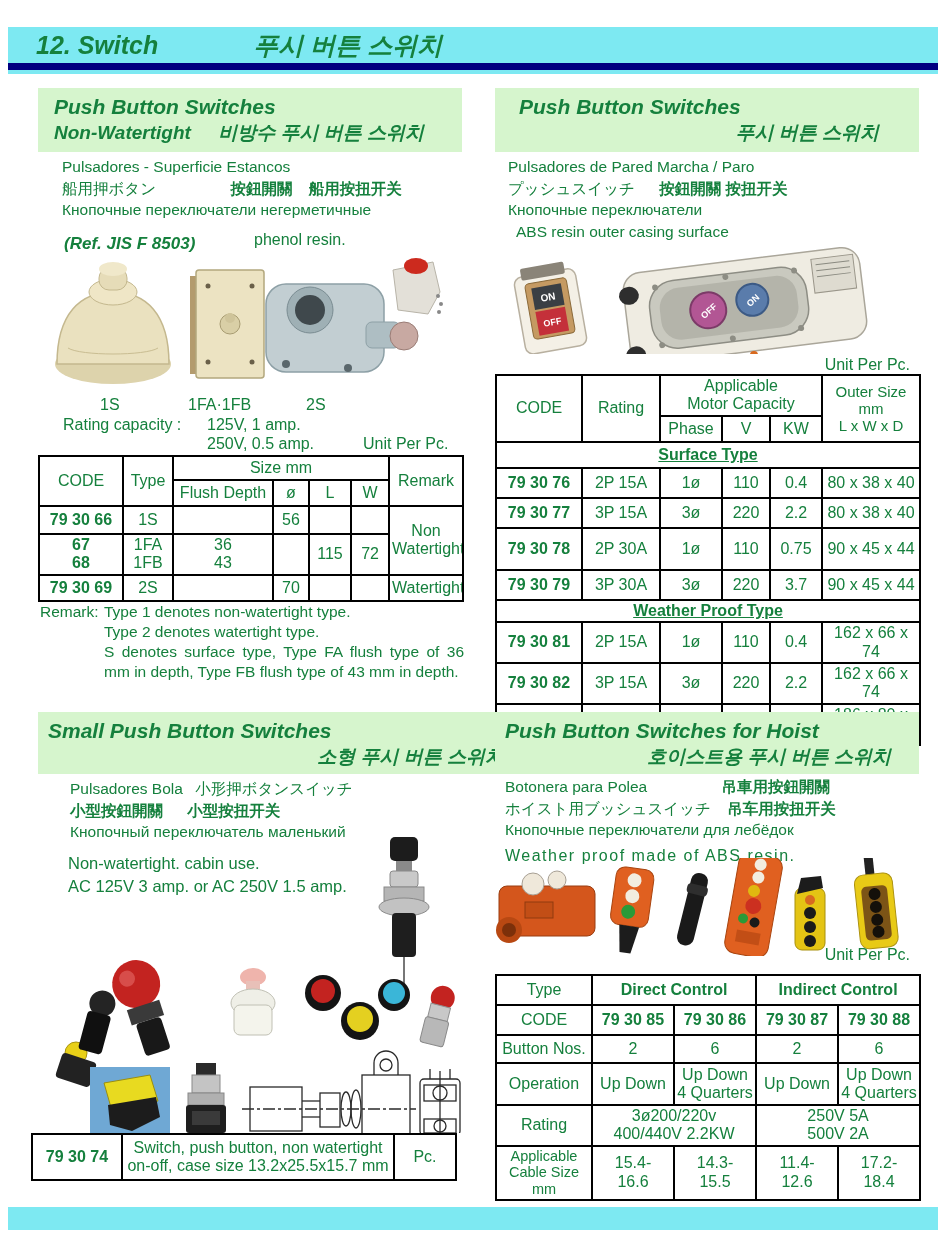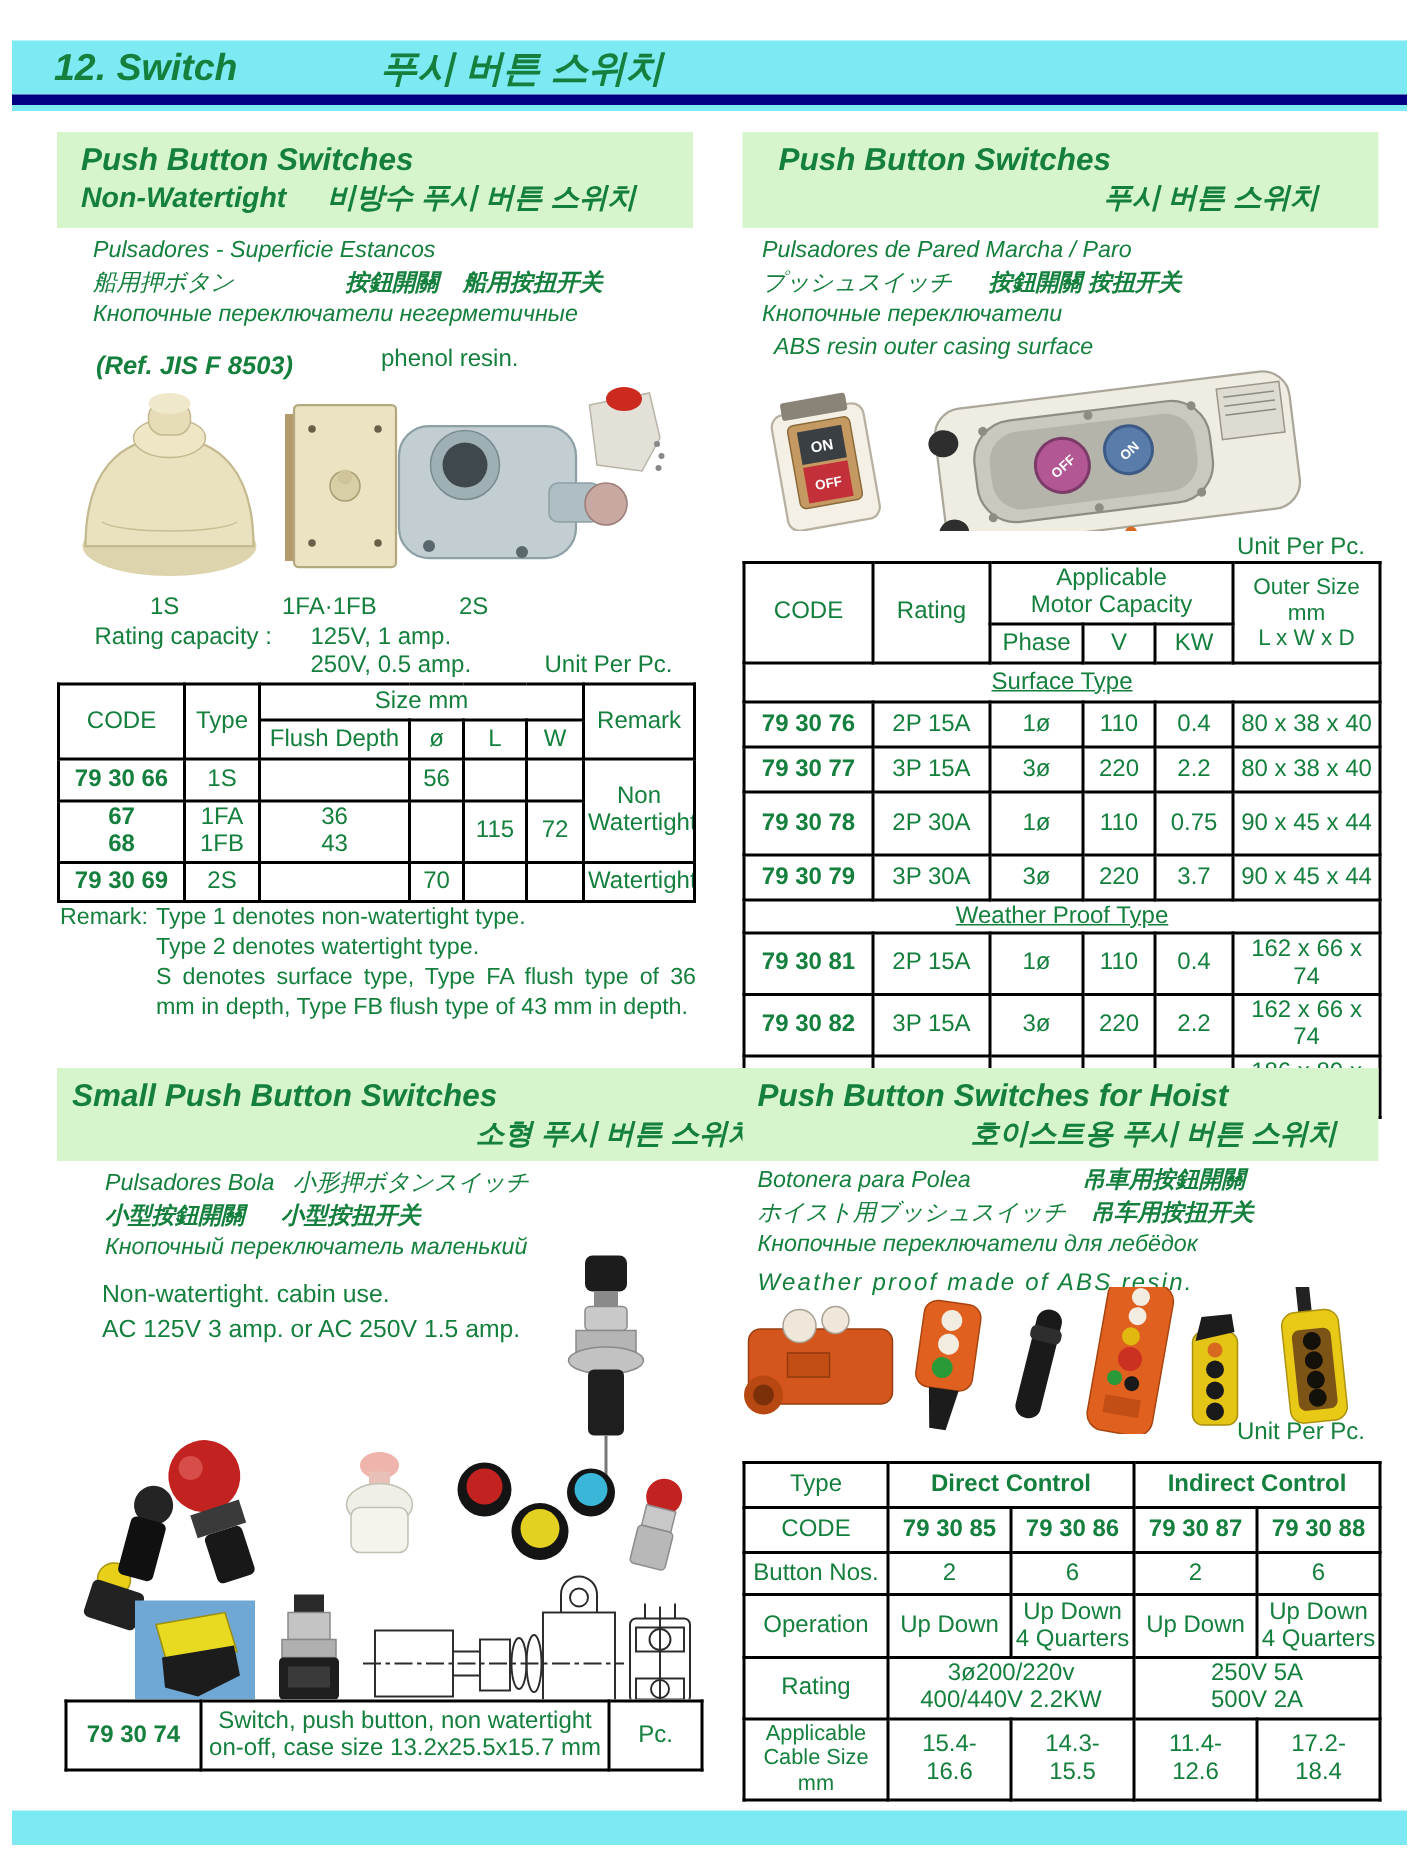--- a/index.html
+++ b/index.html
@@ -15,38 +15,38 @@
   .banner-strip{left:8px;top:70px;width:930px;height:4px;background:#7de9f2;}
   .bottom-strip{left:8px;top:1207px;width:930px;height:23px;background:#7de9f2;}
 
   
   .sec-hd{background:#d6f5cd;box-sizing:border-box;padding:5px 14px 0 16px;}
   .sec-hd .t1{font-style:italic;font-weight:bold;font-size:21px;line-height:27px;}
   .sec-hd .t2{font-style:italic;font-weight:bold;font-size:19px;line-height:26px;}
   .sec-hd .t2-right{text-align:right;padding-right:26px;}
   .gap-ko{margin-left:22px;}
 
-  .langs{font-size:15.5px;line-height:21.5px;font-style:italic;}
+  .langs{font-size:15.5px;line-height:21.5px;}
   .cjk-b{font-weight:bold;}
   .g70{margin-left:70px;} .g20{margin-left:20px;} .g12{margin-left:12px;} .g8{margin-left:8px;}
 
   .note-lines{font-size:16.5px;line-height:23px;}
   .spaced{letter-spacing:1.5px;}
 
   
   table.cat{border-collapse:collapse;table-layout:fixed;background:#fff;}
   table.cat td{border:2px solid #000;text-align:center;font-size:16px;line-height:1.15;
                padding:1px 2px;vertical-align:middle;overflow:hidden;}
   td.fc{border-left:none;} td.lc{border-right:none;}
   td.nb{border-bottom:none;} td.nt{border-top:none;}
   .pre{white-space:pre-line;}
   .bold{font-weight:bold;}
   td.code-r{text-align:right;padding-right:12px;}
   td.left-pad{text-align:left;padding-left:6px;}
-  td.slbl{font-weight:normal;text-decoration:underline;font-size:16.5px;}
+  td.slbl{font-weight:bold;text-decoration:underline;font-size:16.5px;}
   td.small{font-size:15px;}
   td.desc{text-align:left;padding-left:8px;font-size:15.5px;}
 
   .unit-right{width:150px;text-align:right;font-size:16px;}
   .ref-txt{font-style:italic;font-weight:bold;font-size:17px;}
   .plain16{font-size:16px;}
   .photo-label{font-size:16px;}
 </style>
 </head>
 <body>
@@ -430,21 +430,21 @@
       <line x1="402" y1="236" x2="402" y2="302"></line>
       <path d="M392,244 l0,-10 m20,10 l0,-10"></path>
     </g>
   </svg>
 
   <div class="abs note-lines" style="left:68px;top:852px;width:330px;">
     <div>Non-watertight. cabin  use.</div>
     <div>AC 125V 3 amp. or AC 250V 1.5 amp.</div>
   </div>
 
-  <table class="abs cat" style="left:43px;top:1133px;width:424px;">
+  <table class="abs cat" style="left:31px;top:1133px;width:424px;">
     <colgroup>
         <col style="width:90px">
         <col style="width:272px">
         <col style="width:62px">
       </colgroup>
     <tbody>
     <tr style="height:46px">
       <td class="bold fc">79 30 74</td>
       <td class="desc pre">Switch, push button, non watertight
 on-off, case size 13.2x25.5x15.7 mm</td>

